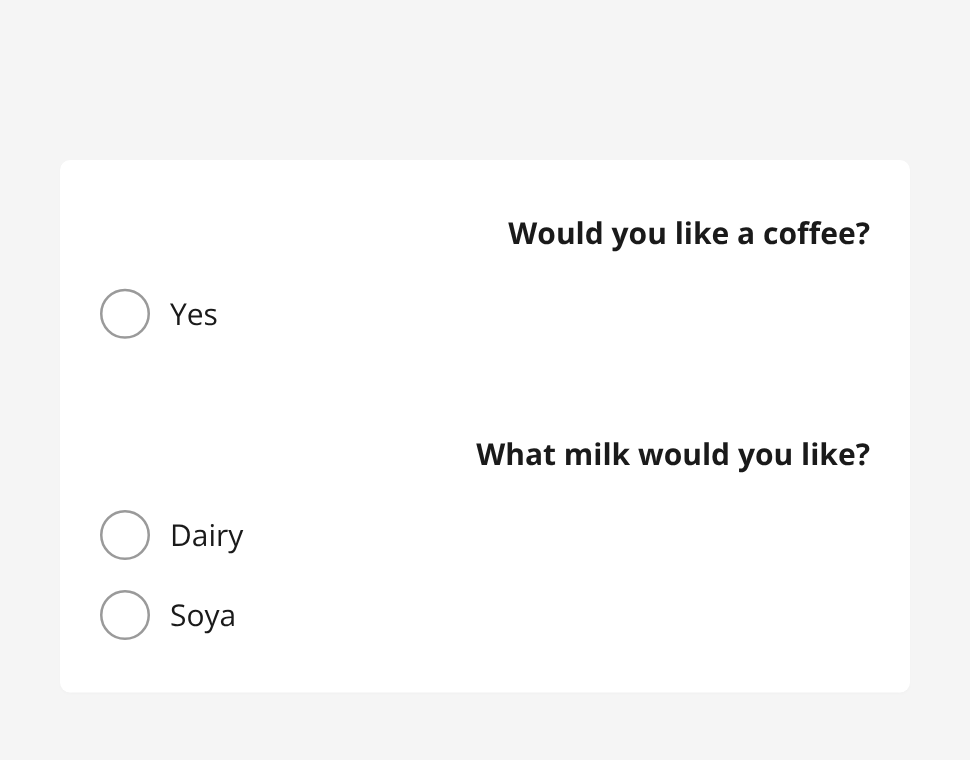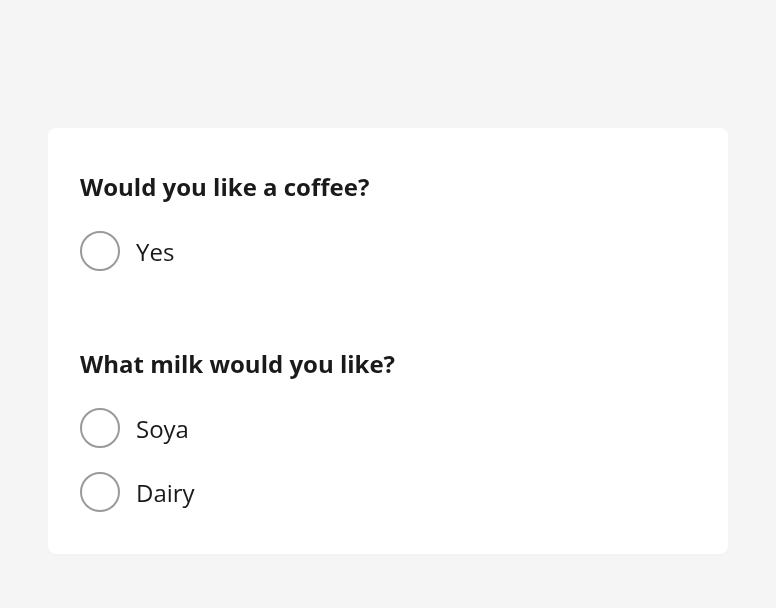--- a/index.html
+++ b/index.html
@@ -20,20 +20,21 @@
       background: #ffffff;
       border-radius: 8px;
       padding: 42px 32px 42px 32px;
       box-shadow: 0 1px 3px rgba(0,0,0,0.02);
     }
     .question {
       font-size: 24px;
       font-weight: 700;
       color: #1a1a1a;
       margin-bottom: 28px;
+      text-align: right;
     }
     .question.second {
       margin-top: 76px;
     }
     .options-row {
       display: flex;
       gap: 36px;
       align-items: center;
     }
     .options-column {
@@ -70,21 +71,21 @@
     <label class="radio-option">
       <span class="radio-circle"></span>
       <span class="radio-label">Yes</span>
     </label>
   </div>
 
   <div class="question second">What milk would you like?</div>
   <div class="options-column">
     <label class="radio-option">
       <span class="radio-circle"></span>
-      <span class="radio-label">Soya</span>
+      <span class="radio-label">Dairy</span>
     </label>
     <label class="radio-option">
       <span class="radio-circle"></span>
-      <span class="radio-label">Dairy</span>
+      <span class="radio-label">Soya</span>
     </label>
   </div>
 
 </div>
 
 </body></html>

